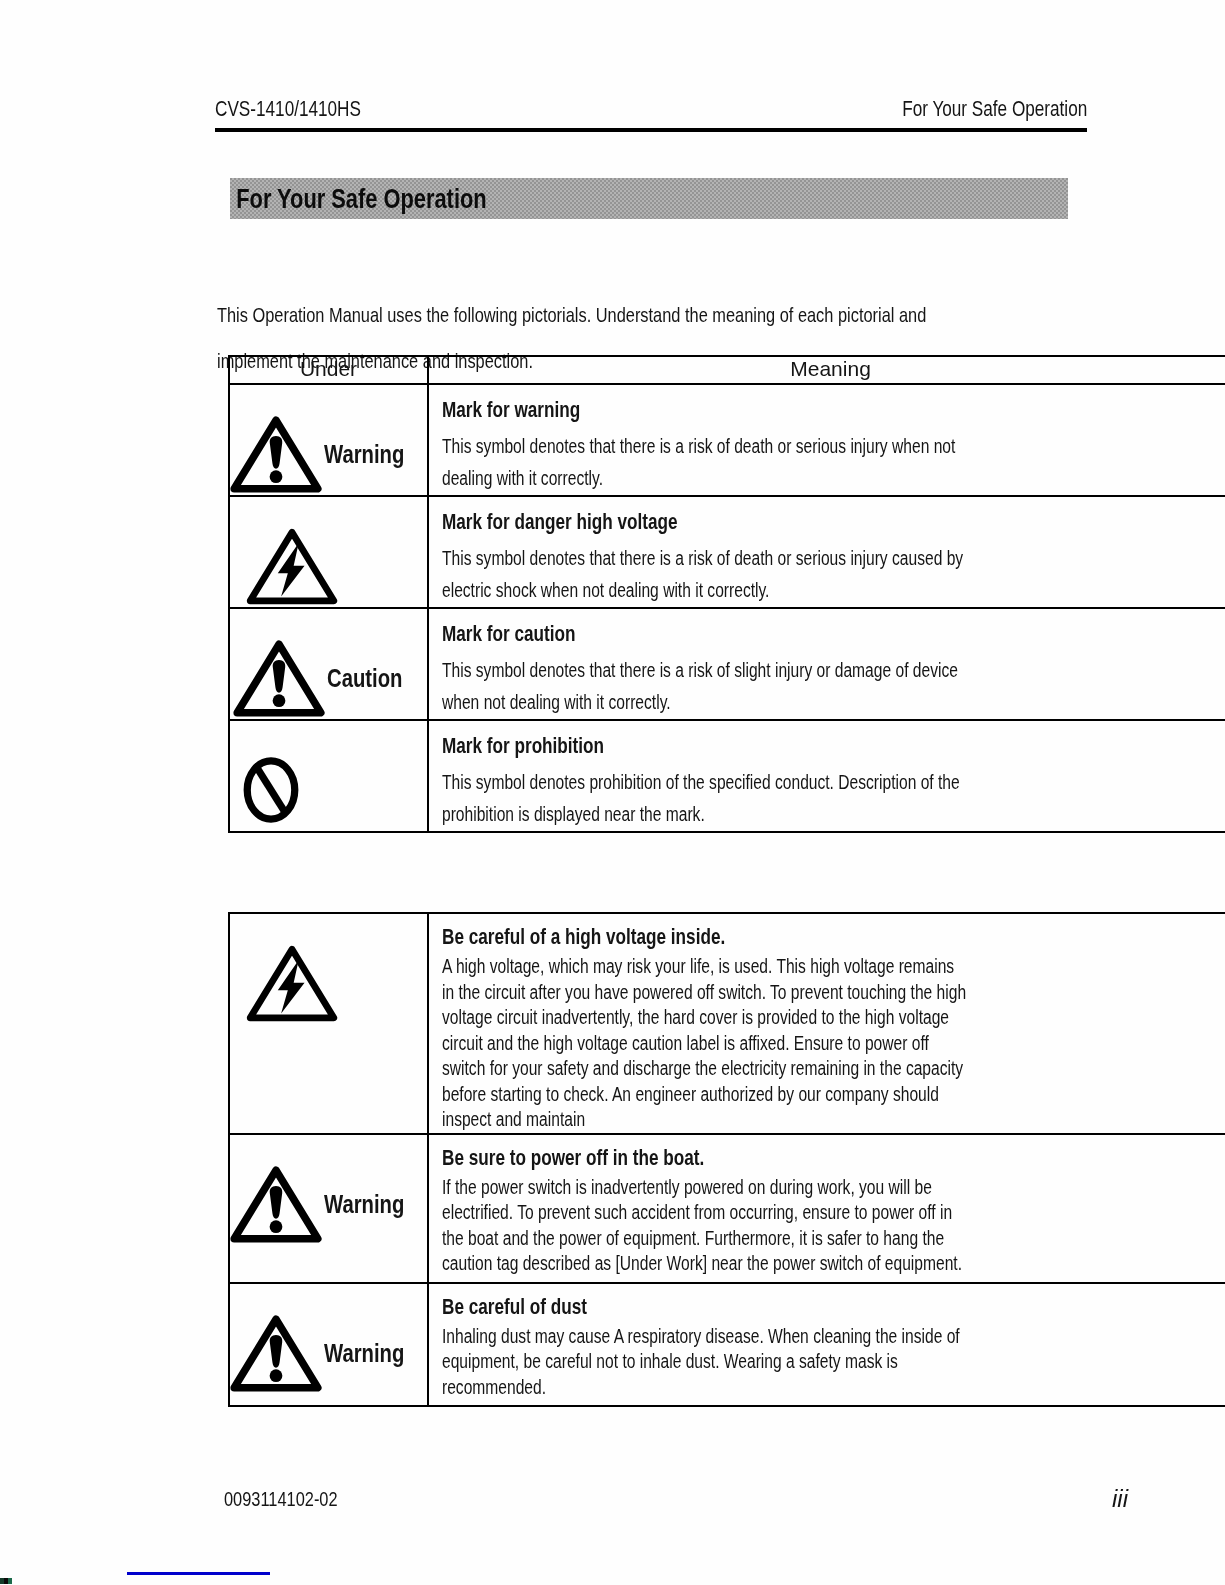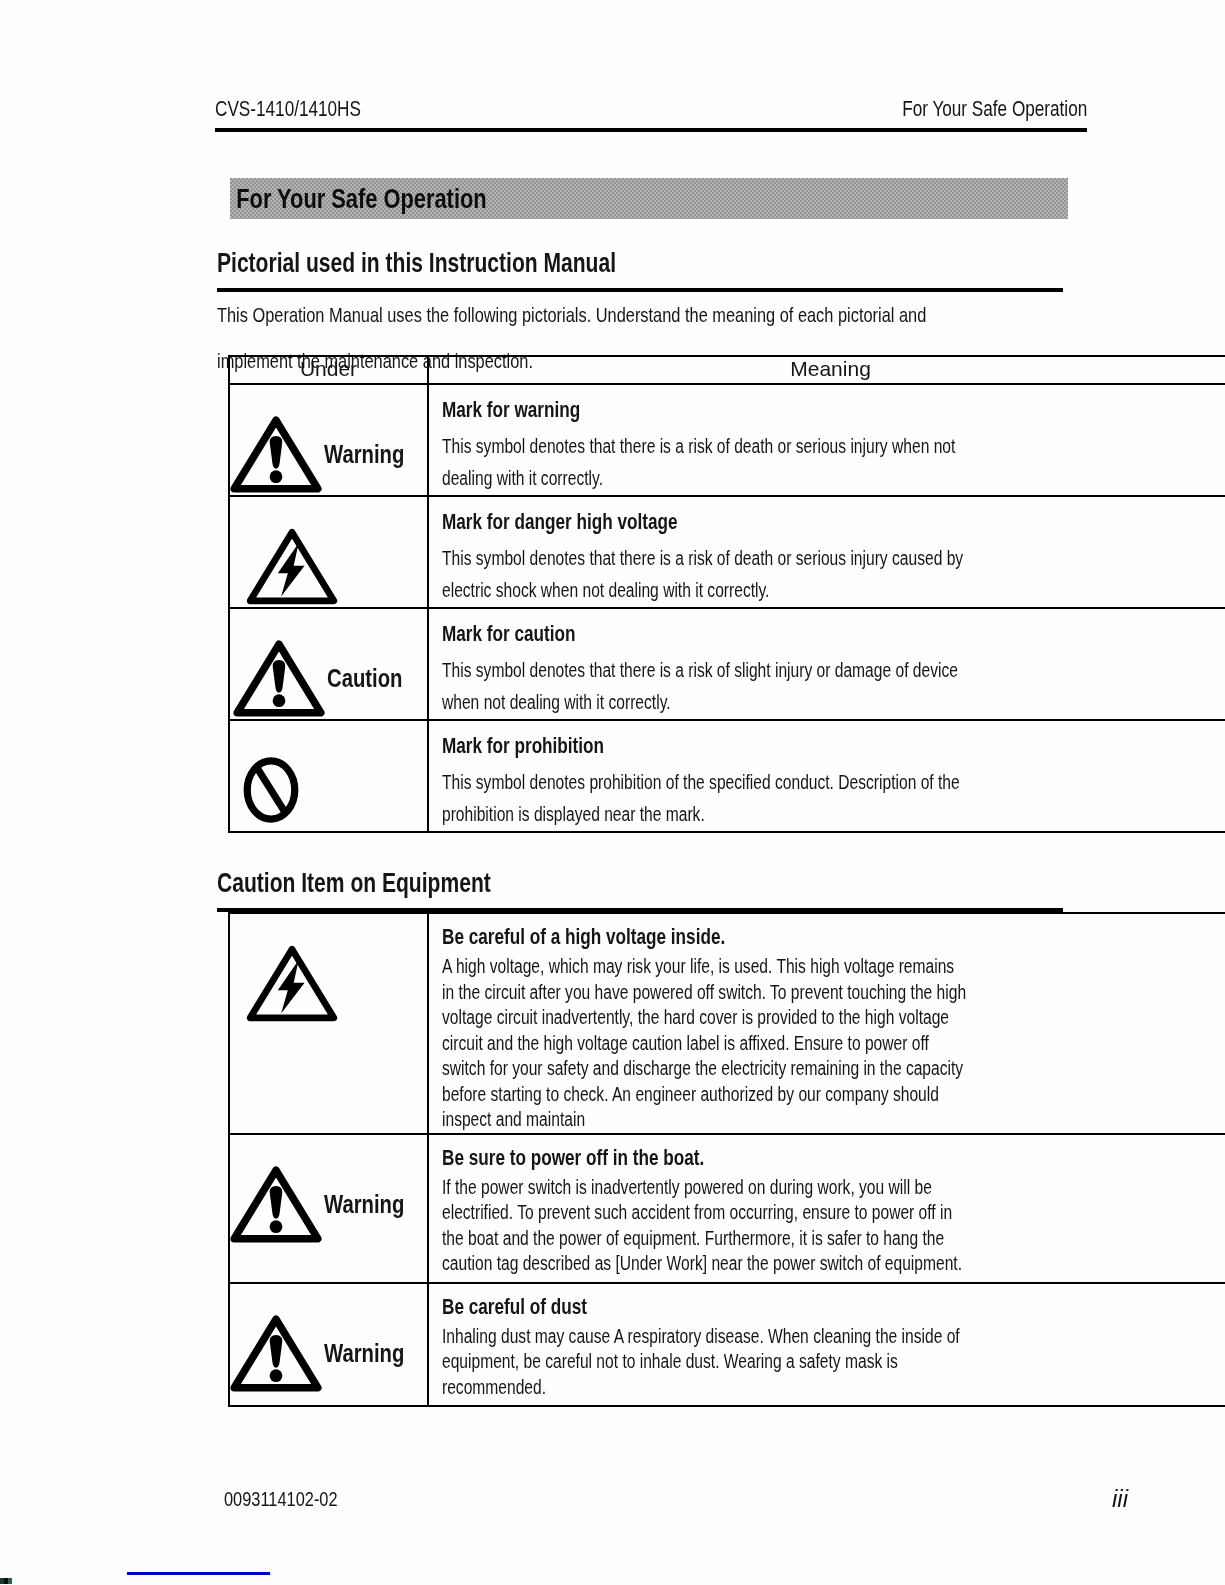--- a/index.html
+++ b/index.html
@@ -106,23 +106,20 @@
 
   <div class="doc-header">
     <span class="cond">CVS-1410/1410HS</span>
     <span class="cond-r">For Your Safe Operation</span>
   </div>
 
   <div class="banner">
     <span class="cond">For Your Safe Operation</span>
   </div>
 
-  <div class="sec-head sec-head-1">
-    <span class="cond">Pictorial used in this Instruction Manual</span>
-  </div>
 
   <div class="intro">
     <span class="cond-b">This Operation Manual uses the following pictorials. Understand the meaning of each pictorial and
 implement the maintenance and inspection.</span>
   </div>
 
   <table class="sym-table table1">
     <colgroup>
         <col class="col-symbol">
         <col class="col-meaning">
@@ -196,23 +193,20 @@
           <div class="mean-cell-pad">
             <div class="mean-title"><span class="cond">Mark for prohibition</span></div>
             <div class="mean-body cond-b">This symbol denotes prohibition of the specified conduct. Description of the
 prohibition is displayed near the mark.</div>
           </div>
         </td>
       </tr>
     </tbody>
   </table>
 
-  <div class="sec-head sec-head-2">
-    <span class="cond">Caution Item on Equipment</span>
-  </div>
 
   <table class="sym-table table2">
     <colgroup>
         <col class="col-symbol">
         <col class="col-meaning">
       </colgroup>
     <tbody>
       <tr class="t2-r1">
         <td class="sym-cell">
           <div class="sym-flex sym-left">

